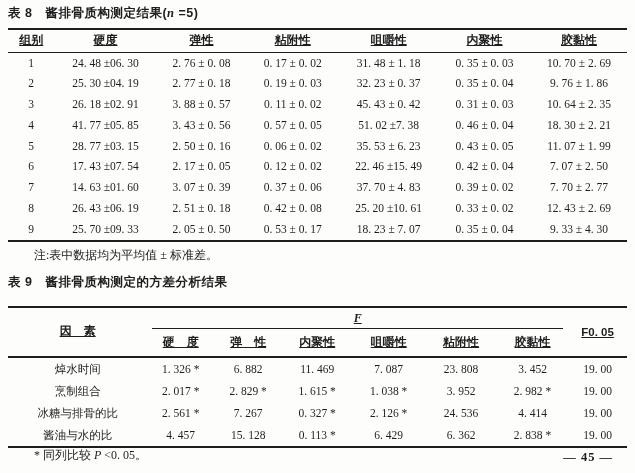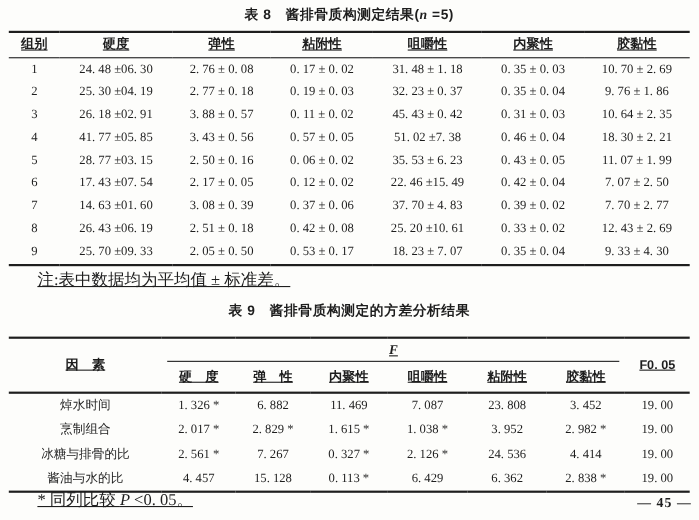--- a/index.html
+++ b/index.html
@@ -8,21 +8,20 @@
   .page {
     position: relative;
     width: 635px; height: 473px;
     background: var(--bg);
     color: var(--ink);
     overflow: hidden;
     padding: 5px 8px 0 8px;
     font-family: "Liberation Serif", "DejaVu Serif", serif;
   }
   .t-title {
-    text-align: center;
     font-family: "Liberation Sans", "DejaVu Sans", sans-serif;
     font-weight: bold;
     font-size: 12.5px;
     line-height: 16px;
     margin-bottom: 7px;
     letter-spacing: 0.5px;
   }
   .it { font-style: italic; font-family: "Liberation Serif", serif; }
   table {
     width: 100%;
@@ -46,44 +45,43 @@
   td {
     text-align: center;
     font-size: 11.5px;
     height: 20.8px;
     line-height: 20.8px;
     white-space: nowrap;
     overflow: hidden;
   }
   .t9 td { height: 22px; line-height: 22px; }
   .note {
-    font-size: 15px;
+    font-size: 12px;
     line-height: 14px;
     margin-top: 6px;
     padding-left: 26px;
-    text-decoration: underline;
   }
   .t9-title { margin-top: 12px; margin-bottom: 16px; }
   .t9 th.f-group { height: 22px; vertical-align: bottom; padding: 0; }
   .f-underline {
     display: block;
     margin: 0 5px;
     padding-bottom: 2px;
     border-bottom: 1px solid var(--ink);
     font-size: 12px;
     font-weight: bold;
   }
   .t9 tr.subrow th { height: 28px; }
   .t9 thead tr.subrow th,
   .t9 thead th[rowspan] { border-bottom: 2px solid var(--ink); }
   .t9 th.f005 { font-size: 11.5px; }
   .footnote { margin-top: 0; }
   .page-num {
     position: absolute;
-    right: 6px;
+    right: 22px;
     bottom: 8px;
     font-size: 12.5px;
     font-weight: bold;
     letter-spacing: 1px;
   }
   .t8 col.c0 { width: 7.5%; }  .t8 col.c1 { width: 16.5%; } .t8 col.c2 { width: 14.5%; }
   .t8 col.c3 { width: 15%; }   .t8 col.c4 { width: 16%; }   .t8 col.c5 { width: 15%; }
   .t8 col.c6 { width: 15.5%; }
   .t9 col.k0 { width: 22.5%; } .t9 col.k1 { width: 10.8%; } .t9 col.k2 { width: 11%; }
   .t9 col.k3 { width: 11.3%; } .t9 col.k4 { width: 11.8%; } .t9 col.k5 { width: 11.6%; }
@@ -170,21 +168,21 @@
           <td>17. 43 ±07. 54</td>
           <td>2. 17 ± 0. 05</td>
           <td>0. 12 ± 0. 02</td>
           <td>22. 46 ±15. 49</td>
           <td>0. 42 ± 0. 04</td>
           <td>7. 07 ± 2. 50</td>
         </tr>
         <tr>
           <td>7</td>
           <td>14. 63 ±01. 60</td>
-          <td>3. 08 ± 0. 39</td>
+          <td>3. 07 ± 0. 39</td>
           <td>0. 37 ± 0. 06</td>
           <td>37. 70 ± 4. 83</td>
           <td>0. 39 ± 0. 02</td>
           <td>7. 70 ± 2. 77</td>
         </tr>
         <tr>
           <td>8</td>
           <td>26. 43 ±06. 19</td>
           <td>2. 51 ± 0. 18</td>
           <td>0. 42 ± 0. 08</td>

